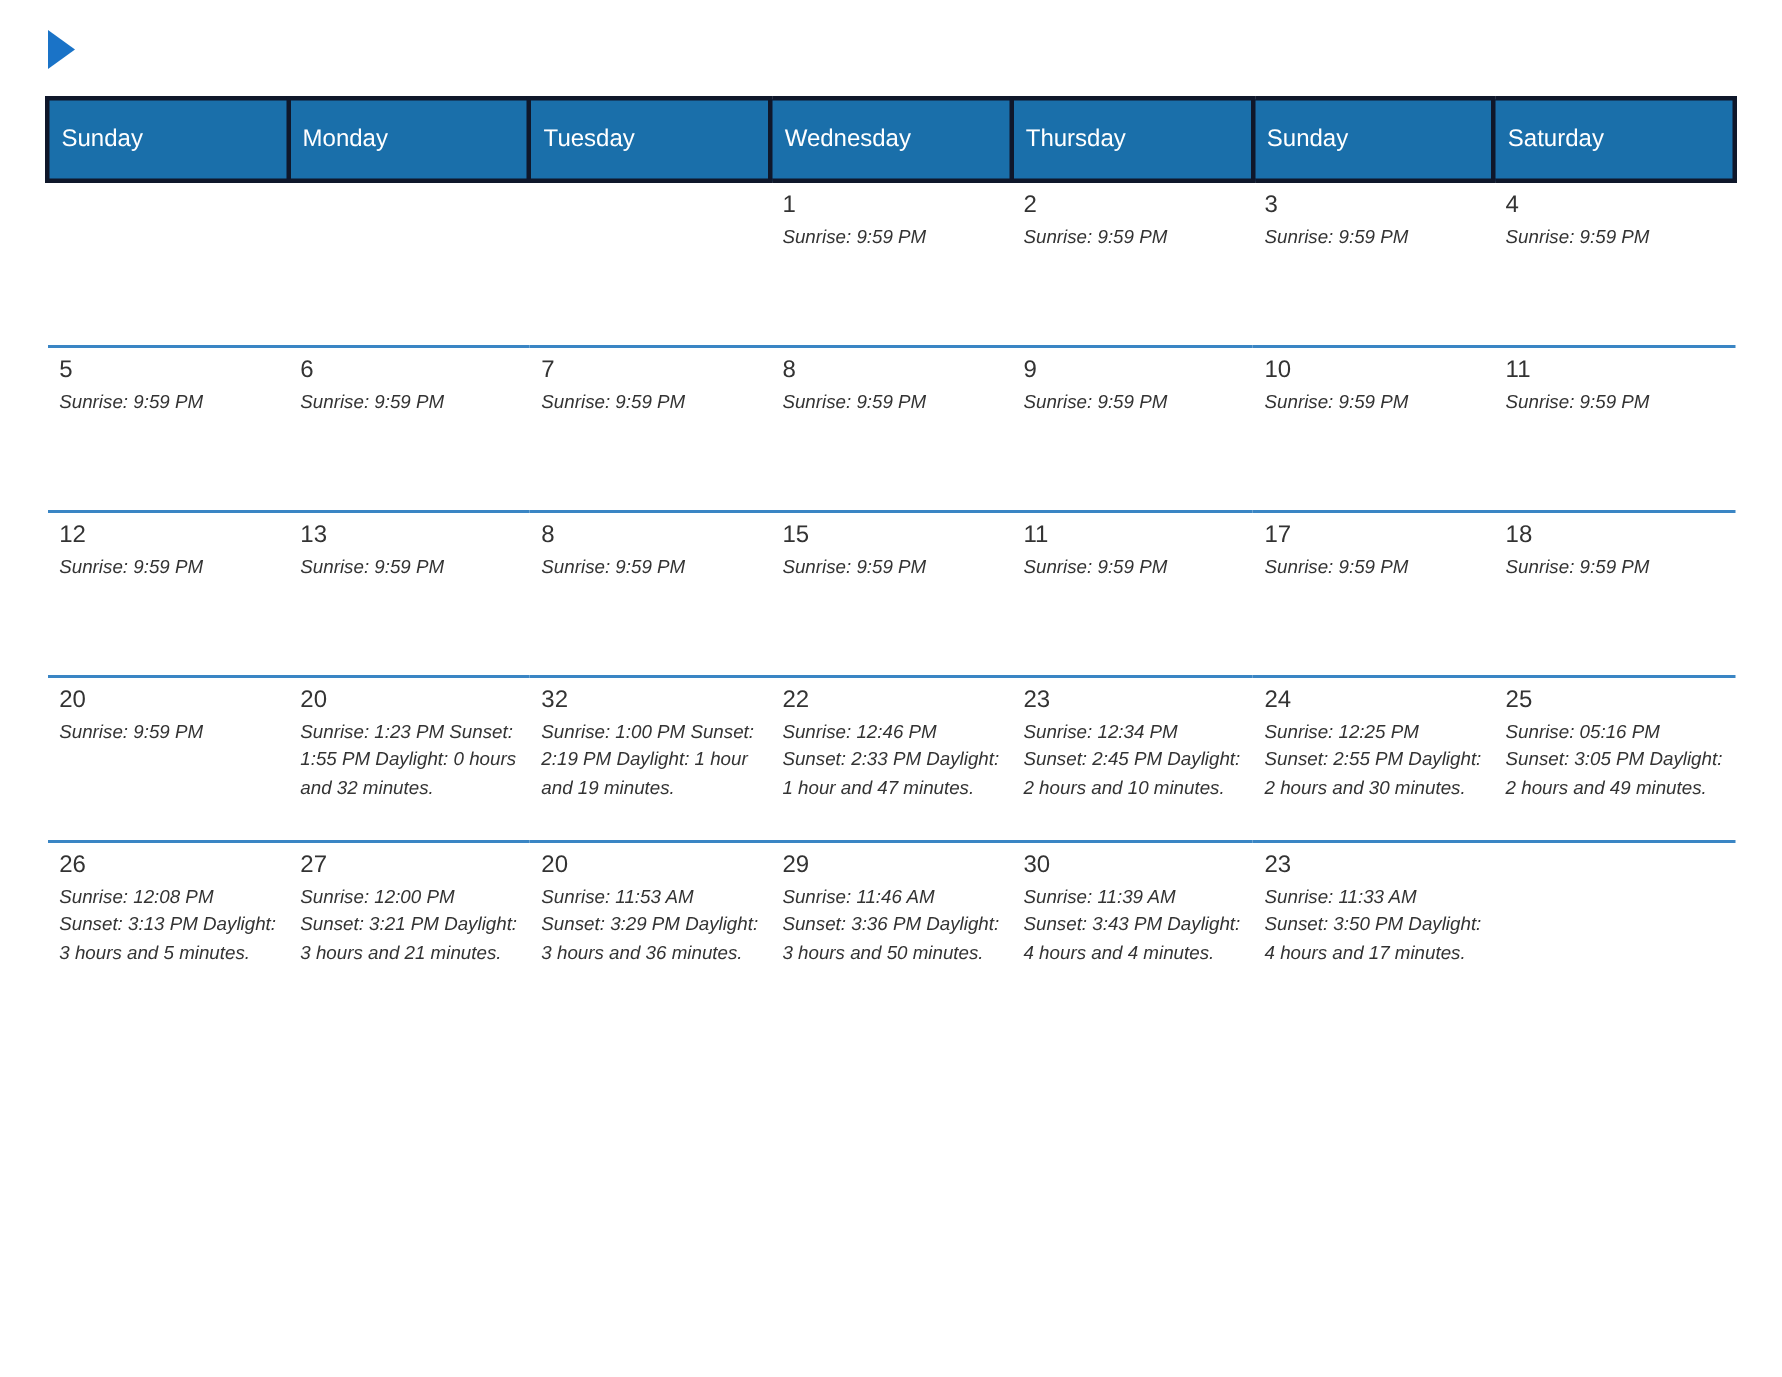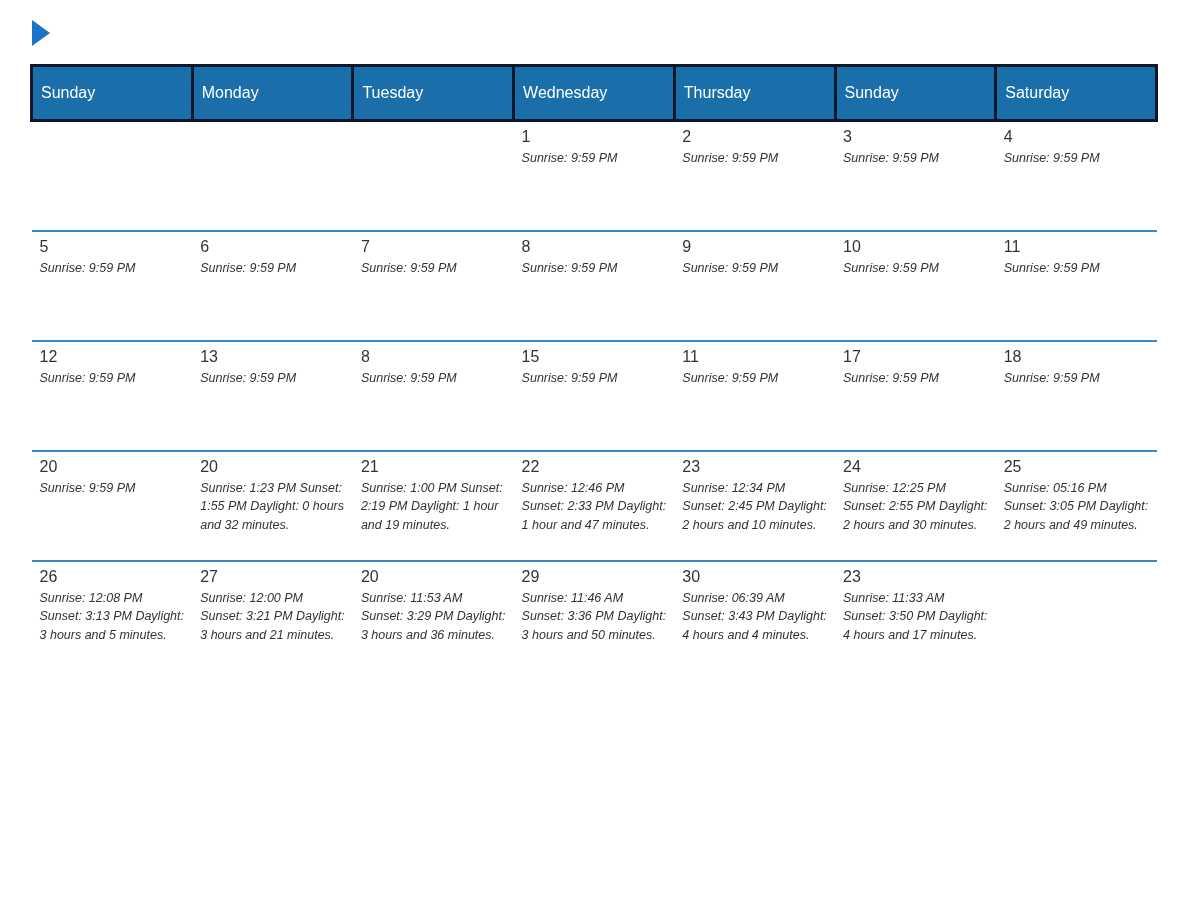--- a/index.html
+++ b/index.html
@@ -209,21 +209,21 @@
           <span class="day-num">20</span>
           <div class="day-info">Sunrise: 9:59 PM</div>
         </td>
         <td>
           <span class="day-num">20</span>
           <div class="day-info">Sunrise: 1:23 PM
 Sunset: 1:55 PM
 Daylight: 0 hours and 32 minutes.</div>
         </td>
         <td>
-          <span class="day-num">21</span>
+          <span class="day-num">32</span>
           <div class="day-info">Sunrise: 1:00 PM
 Sunset: 2:19 PM
 Daylight: 1 hour and 19 minutes.</div>
         </td>
         <td>
           <span class="day-num">22</span>
           <div class="day-info">Sunrise: 12:46 PM
 Sunset: 2:33 PM
 Daylight: 1 hour and 47 minutes.</div>
         </td>
@@ -266,21 +266,21 @@
 Daylight: 3 hours and 36 minutes.</div>
         </td>
         <td>
           <span class="day-num">29</span>
           <div class="day-info">Sunrise: 11:46 AM
 Sunset: 3:36 PM
 Daylight: 3 hours and 50 minutes.</div>
         </td>
         <td>
           <span class="day-num">30</span>
-          <div class="day-info">Sunrise: 06:39 AM
+          <div class="day-info">Sunrise: 11:39 AM
 Sunset: 3:43 PM
 Daylight: 4 hours and 4 minutes.</div>
         </td>
         <td>
           <span class="day-num">23</span>
           <div class="day-info">Sunrise: 11:33 AM
 Sunset: 3:50 PM
 Daylight: 4 hours and 17 minutes.</div>
         </td>
         <td></td>

